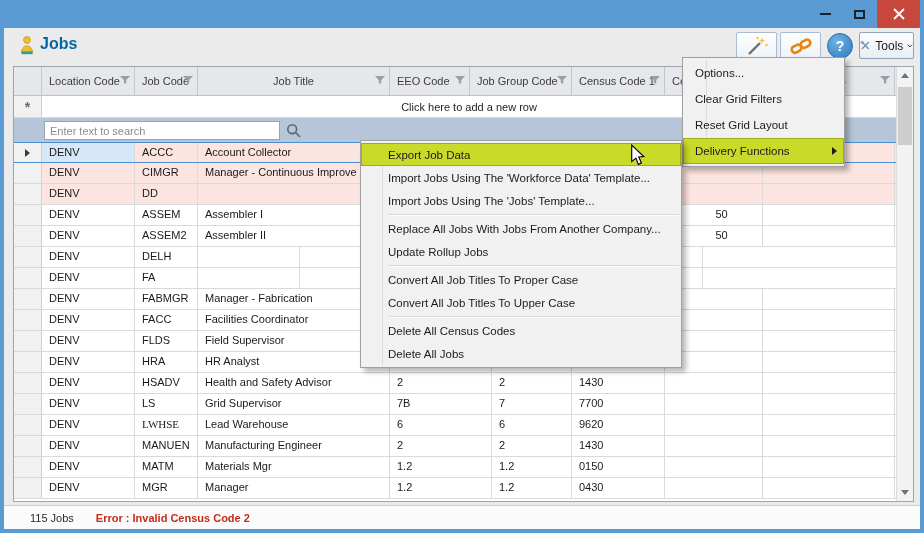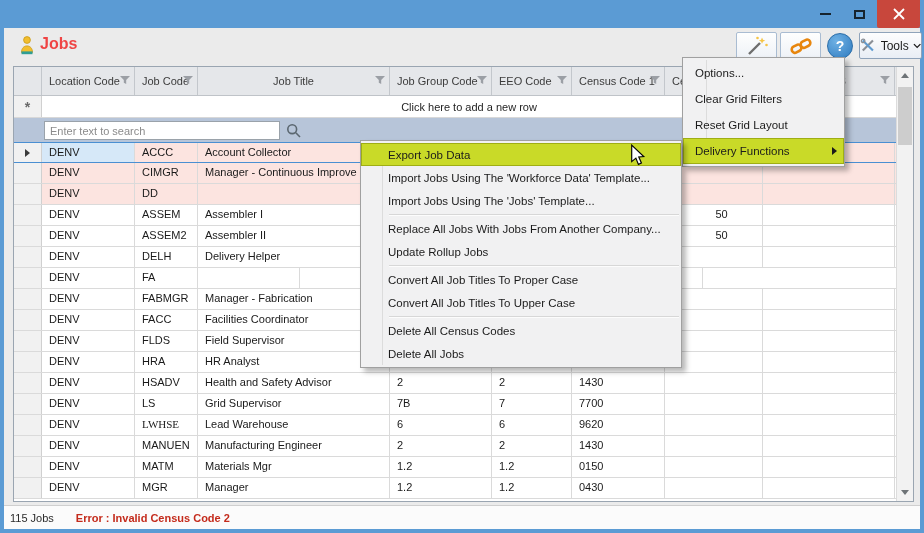--- a/index.html
+++ b/index.html
@@ -13,30 +13,30 @@
   .wb-b{left:0;top:529px;width:924px;height:4px;}
   .winbtn{position:absolute;top:0;height:28px;display:flex;align-items:center;justify-content:center;cursor:pointer;}
   .btn-min{left:808px;width:34px;}
   .btn-max{left:842px;width:34px;}
   .btn-close{left:877px;width:43px;background:var(--close-button,#c8473c);border-radius:0 0 2px 2px;}
   .glyph-min{width:11px;height:2px;background:#16242f;}
   .glyph-max{width:11px;height:9px;border:2px solid #16242f;box-sizing:border-box;background:transparent;}
   
   .client-bg{position:absolute;left:4px;top:28px;width:916px;height:501px;background:#ebebeb;}
   .appheader{position:absolute;left:4px;top:28px;width:916px;height:38px;}
-  .app-title{position:absolute;left:36px;top:7px;font-size:16px;font-weight:bold;color:#ef4444;text-align:center;}
+  .app-title{position:absolute;left:36px;top:7px;font-size:16px;font-weight:bold;color:#0369a1;text-align:center;}
   .person{position:absolute;left:14px;top:7px;}
   .tbtn{position:absolute;top:4px;height:27px;box-sizing:border-box;border:1px solid #a9bcd2;
         background:linear-gradient(#fefefe,#eef2f7);border-radius:2px;display:flex;align-items:center;justify-content:center;cursor:pointer;}
   .tbtn-wand{left:732px;width:41px;}
   .tbtn-link{left:776px;width:41px;}
   .tbtn-help{left:820px;width:32px;border:none;background:transparent;}
   .help-circle{width:24px;height:24px;border-radius:50%;background:radial-gradient(circle at 35% 30%,#6fb1e4,#2f7bc0);
         border:1px solid #2a6da8;color:#fff;font-weight:bold;font-size:14px;display:flex;align-items:center;justify-content:center;}
-  .tbtn-tools{left:855px;width:63px;border:1px solid #8fa3ba;background:linear-gradient(#fdfdfe,#e9eef5);gap:4px;font-size:12px;color:#1b1b1b;}
+  .tbtn-tools{left:855px;width:55px;border:1px solid #8fa3ba;background:linear-gradient(#fdfdfe,#e9eef5);gap:4px;font-size:12px;color:#1b1b1b;}
   
   .grid{position:absolute;left:13px;top:66px;width:901px;height:436px;box-sizing:border-box;
         border:1px solid #9aa5b1;background:#fff;}
   .ghead{position:absolute;left:0;top:0;height:29px;width:882px;display:flex;background:#e5e7ea;border-bottom:1px solid #bfc3c8;box-sizing:border-box;}
   .hsel{width:28px;box-sizing:border-box;border-right:1px solid #c3c7cc;background:#e5e7ea;}
   .hcell{position:relative;display:flex;align-items:center;box-sizing:border-box;height:28px;
          border-right:1px solid #c3c7cc;padding:0 17px 0 7px;color:#3c3c3c;background:#e5e7ea;overflow:hidden;white-space:nowrap;}
   .hcell.center{justify-content:center;padding-left:17px;}
   .hcell .funnel{position:absolute;right:4px;top:9px;}
   .addrow{position:absolute;left:0;top:29px;width:882px;height:22px;display:flex;background:#fff;border-bottom:1px solid #d8d8d8;box-sizing:border-box;}
@@ -62,21 +62,21 @@
   .gcell.cc2{padding-left:20px;text-align:center;}
   
   .vscroll{position:absolute;right:0;top:0;width:17px;height:434px;background:#f2f2f2;border-left:1px solid #dcdcdc;box-sizing:border-box;}
   .varrow{position:absolute;left:0;width:16px;height:17px;display:flex;align-items:center;justify-content:center;}
   .tri-up{width:0;height:0;border-bottom:5px solid #6e7377;border-left:4px solid transparent;border-right:4px solid transparent;}
   .tri-dn{width:0;height:0;border-top:5px solid #6e7377;border-left:4px solid transparent;border-right:4px solid transparent;}
   .vthumb{position:absolute;left:1px;top:20px;width:14px;height:58px;background:#cdcdcd;}
   
   .statusbar{position:absolute;left:4px;top:505px;width:916px;height:24px;background:#fbfbfb;
              border-top:1px solid #cfcfcf;box-sizing:border-box;display:flex;align-items:center;}
-  .st-count{margin-left:6px;color:#2b2b2b;}
+  .st-count{margin-left:26px;color:#2b2b2b;}
   .st-error{margin-left:22px;color:var(--error-text,#c42b1c);font-weight:bold;}
   
   .menu{position:absolute;background:#f1f1f2;border:1px solid #a0a0a0;box-shadow:4px 4px 5px rgba(0,0,0,.28);
         padding:2px 0;z-index:10;box-sizing:border-box;}
   .menu .gutter{position:absolute;top:2px;bottom:2px;width:1px;background:#dcdcdc;}
   .mitem{position:relative;display:flex;align-items:center;color:#1b1b1b;font-size:11.5px;cursor:pointer;}
   .mitem.hl{background:var(--menu-highlight,#c9da28);box-shadow:inset 0 0 0 1px #9fae14;}
   .msep{height:5px;position:relative;}
   .msep::after{content:"";position:absolute;left:28px;right:2px;top:2px;height:1px;background:#d7d7d7;box-shadow:0 1px 0 #fcfcfc;}
   .subarrow{position:absolute;right:7px;width:0;height:0;border-left:5px solid #1b1b1b;
@@ -168,28 +168,28 @@
           <svg class="funnel" width="10" height="9" viewBox="0 0 10 9">
             <path d="M0 0h10L6.2 4v4L3.8 6.7V4z" fill="#9b9fa5"></path>
           </svg>
         </div>
         <div class="hcell center" style="width: 192px;">
           <span>Job Title</span>
           <svg class="funnel" width="10" height="9" viewBox="0 0 10 9">
             <path d="M0 0h10L6.2 4v4L3.8 6.7V4z" fill="#9b9fa5"></path>
           </svg>
         </div>
+        <div class="hcell" style="width: 80px;">
+          <span>EEO Code</span>
+          <svg class="funnel" width="10" height="9" viewBox="0 0 10 9">
+            <path d="M0 0h10L6.2 4v4L3.8 6.7V4z" fill="#9b9fa5"></path>
+          </svg>
+        </div>
         <div class="hcell" style="width: 102px;">
           <span>Job Group Code</span>
-          <svg class="funnel" width="10" height="9" viewBox="0 0 10 9">
-            <path d="M0 0h10L6.2 4v4L3.8 6.7V4z" fill="#9b9fa5"></path>
-          </svg>
-        </div>
-        <div class="hcell" style="width: 80px;">
-          <span>EEO Code</span>
           <svg class="funnel" width="10" height="9" viewBox="0 0 10 9">
             <path d="M0 0h10L6.2 4v4L3.8 6.7V4z" fill="#9b9fa5"></path>
           </svg>
         </div>
         <div class="hcell" style="width: 93px;">
           <span>Census Code 1</span>
           <svg class="funnel" width="10" height="9" viewBox="0 0 10 9">
             <path d="M0 0h10L6.2 4v4L3.8 6.7V4z" fill="#9b9fa5"></path>
           </svg>
         </div>
@@ -274,21 +274,20 @@
           <div class="gcell" style="width: 102px;"></div>
           <div class="gcell" style="width: 80px;"></div>
           <div class="gcell" style="width: 93px;"></div>
           <div class="gcell cc2" style="width: 98px;">50</div>
           <div class="gcell" style="width: 132px;"></div>
         </div>
         <div class="grow ">
           <div class="selcell"></div>
           <div class="gcell" style="width: 93px;">DENV</div>
           <div class="gcell" style="width: 63px;">DELH</div>
-          <div class="gcell" style="width: 192px;">Delivery Helper</div>
           <div class="gcell" style="width: 102px;"></div>
           <div class="gcell" style="width: 80px;"></div>
           <div class="gcell" style="width: 93px;"></div>
           <div class="gcell cc2" style="width: 98px;"></div>
           <div class="gcell" style="width: 132px;"></div>
         </div>
         <div class="grow ">
           <div class="selcell"></div>
           <div class="gcell" style="width: 93px;">DENV</div>
           <div class="gcell" style="width: 63px;">FA</div>

